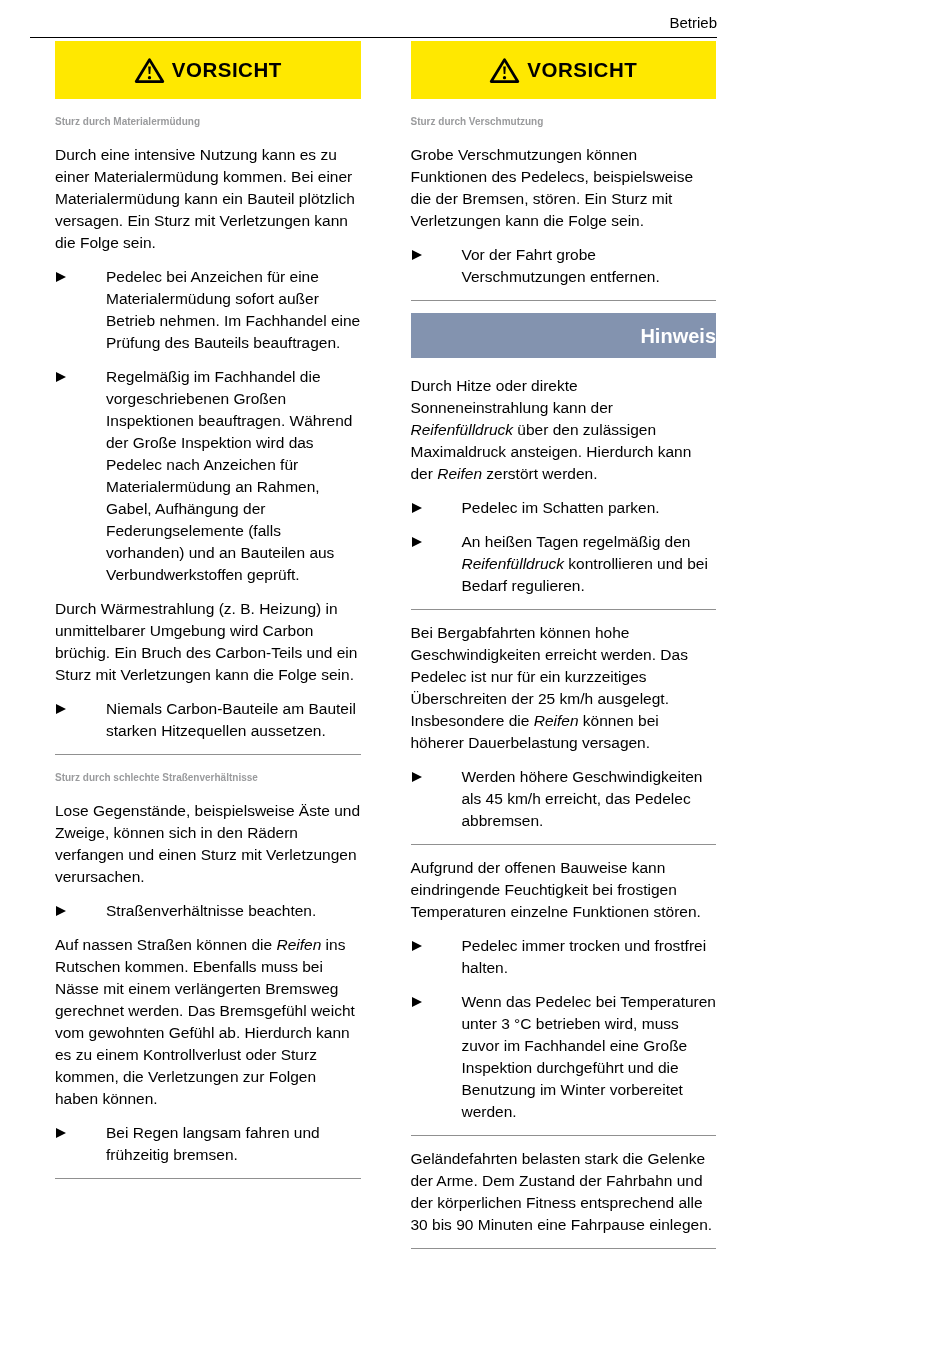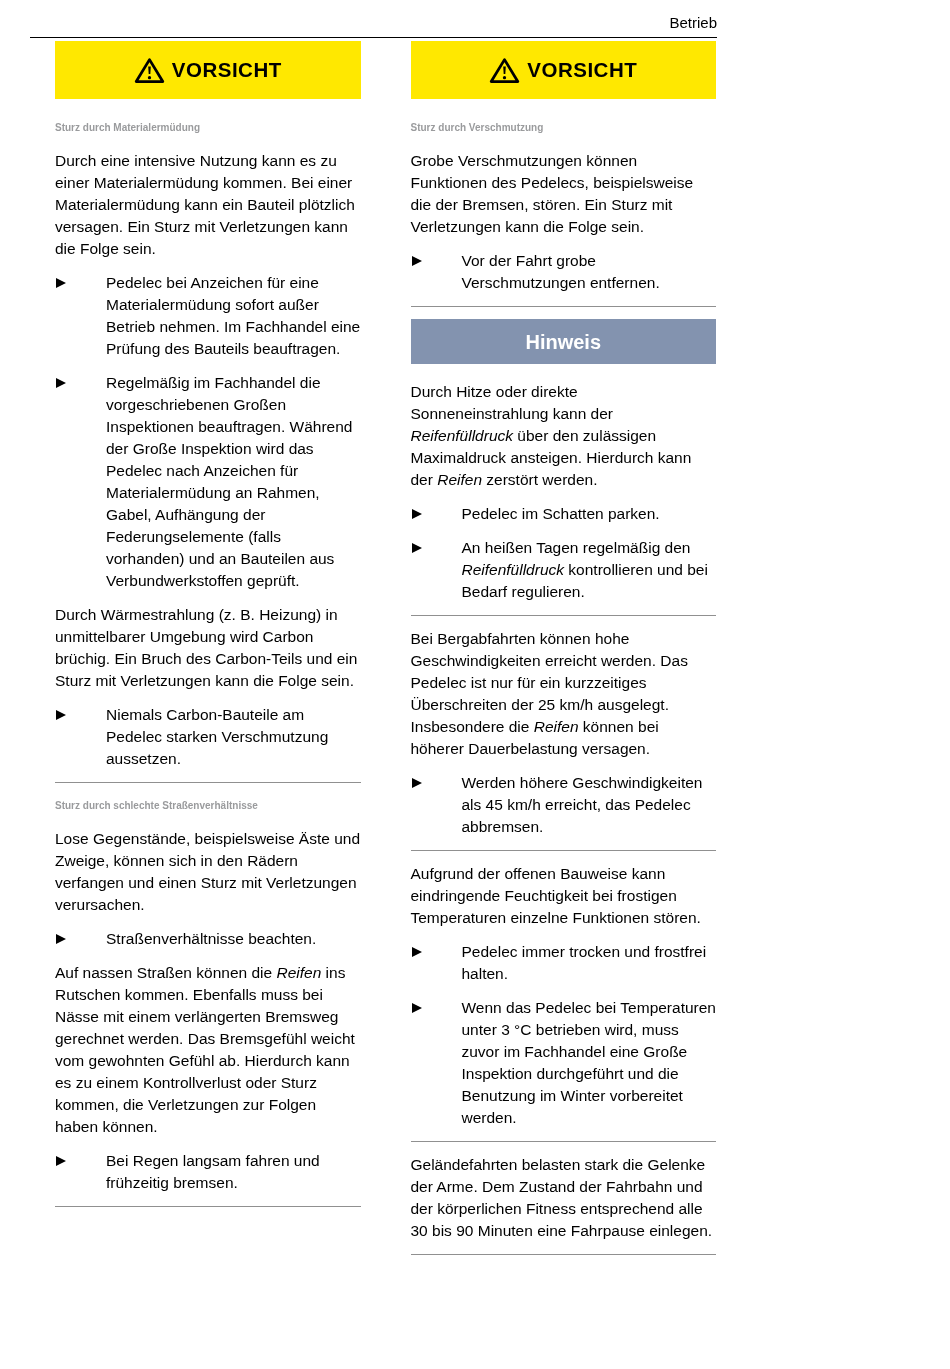--- a/index.html
+++ b/index.html
@@ -40,35 +40,35 @@
     line-height: 22px;
   }
 
   .caution-box {
     background: var(--caution-bg, #ffe800);
     height: 58px;
     display: flex;
     align-items: center;
     justify-content: center;
     gap: 7px;
-    margin-bottom: 18px;
+    margin-bottom: 12px;
   }
   .caution-label {
     font-weight: bold;
     font-size: 20.5px;
     letter-spacing: 0.5px;
   }
   .warn-icon { display: flex; align-items: center; }
 
   .notice-box {
     background: var(--notice-bg, #8393af);
     height: 45px;
     display: flex;
     align-items: center;
-    justify-content: center;
+    justify-content: flex-end;
     margin: 3px 0 17px;
   }
   .notice-label {
     color: #fff;
     font-weight: bold;
     font-size: 20px;
   }
 
   .section-heading {
     color: var(--heading-color, #9a9b9d);
@@ -137,21 +137,21 @@
           <span class="bullet-marker"></span>
           <div class="bullet-text">Pedelec bei Anzeichen für eine Materialermüdung sofort außer Betrieb nehmen. Im Fachhandel eine Prüfung des Bauteils beauftragen.</div>
         </div>
         <div class="bullet">
           <span class="bullet-marker"></span>
           <div class="bullet-text">Regelmäßig im Fachhandel die vorgeschriebenen Großen Inspektionen beauftragen. Während der Große Inspektion wird das Pedelec nach Anzeichen für Materialermüdung an Rahmen, Gabel, Aufhängung der Federungselemente (falls vorhanden) und an Bauteilen aus Verbundwerkstoffen geprüft.</div>
         </div>
         <div class="para">Durch Wärmestrahlung (z. B. Heizung) in unmittelbarer Umgebung wird Carbon brüchig. Ein Bruch des Carbon-Teils und ein Sturz mit Verletzungen kann die Folge sein.</div>
         <div class="bullet">
           <span class="bullet-marker"></span>
-          <div class="bullet-text">Niemals Carbon-Bauteile am Pedelec starken Verschmutzung aussetzen.</div>
+          <div class="bullet-text">Niemals Carbon-Bauteile am Bauteil starken Hitzequellen aussetzen.</div>
         </div>
         <div class="divider"></div>
         <div class="section-heading">Sturz durch schlechte Straßenverhältnisse</div>
         <div class="para">Lose Gegenstände, beispielsweise Äste und Zweige, können sich in den Rädern verfangen und einen Sturz mit Verletzungen verursachen.</div>
         <div class="bullet">
           <span class="bullet-marker"></span>
           <div class="bullet-text">Straßenverhältnisse beachten.</div>
         </div>
         <div class="para"><span>Auf nassen Straßen können die </span><span class="it">Reifen</span><span> ins Rutschen kommen. Ebenfalls muss bei Nässe mit einem verlängerten Bremsweg gerechnet werden. Das Bremsgefühl weicht vom gewohnten Gefühl ab. Hierdurch kann es zu einem Kontrollverlust oder Sturz kommen, die Verletzungen zur Folgen haben können.</span></div>
         <div class="bullet">

